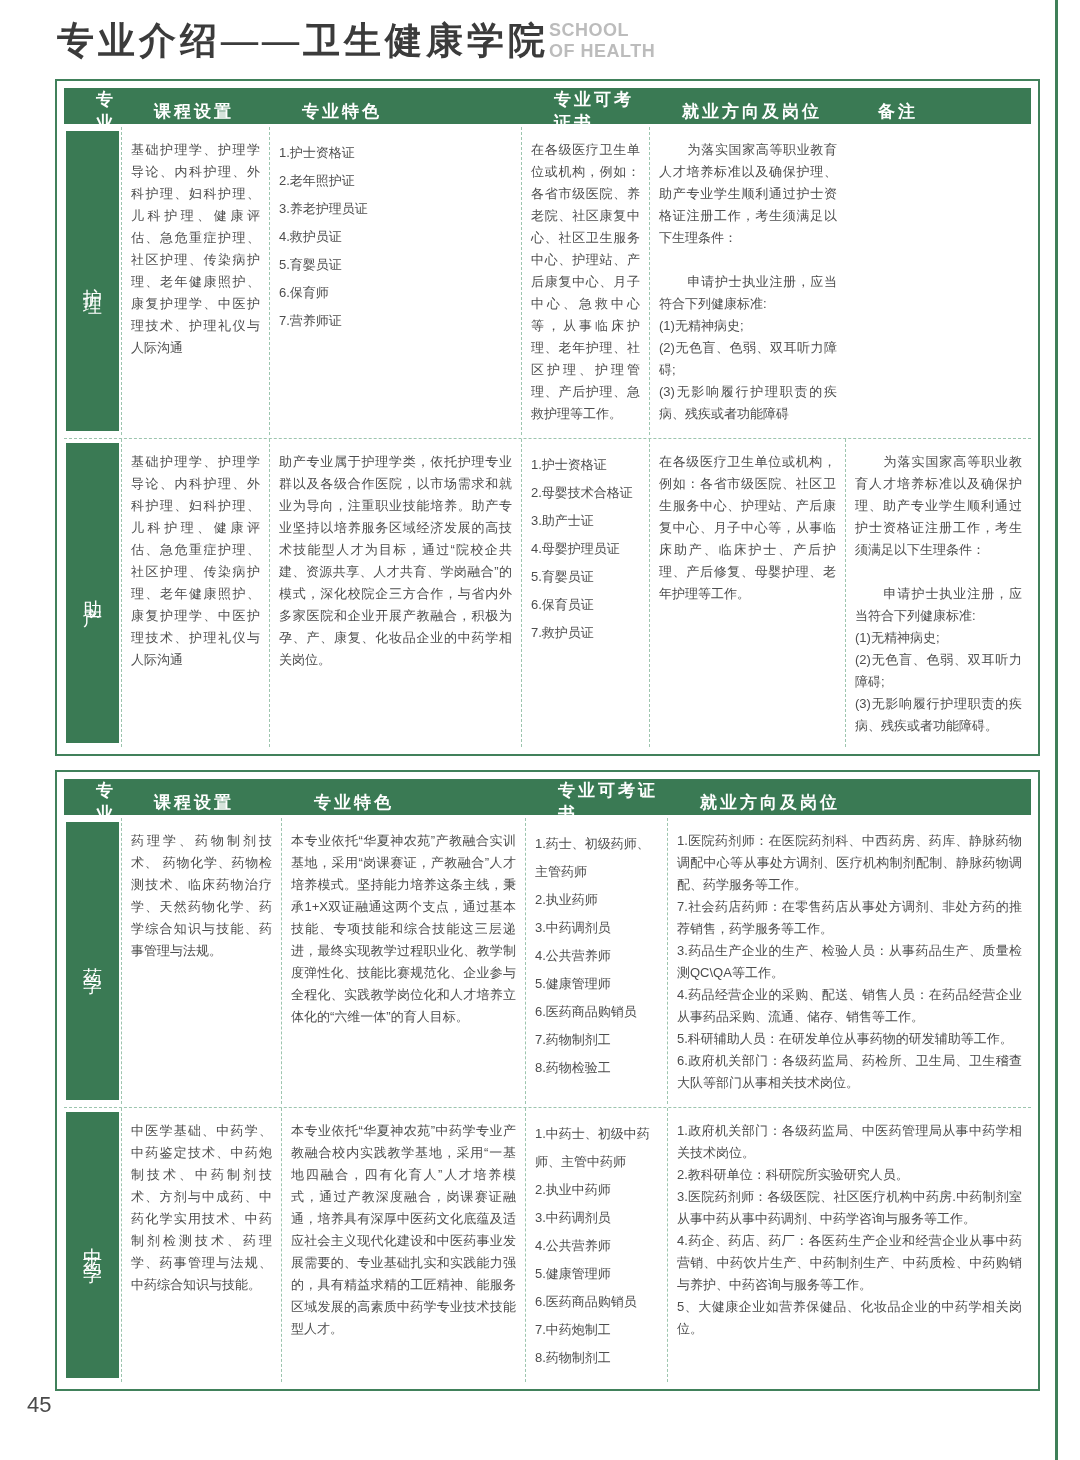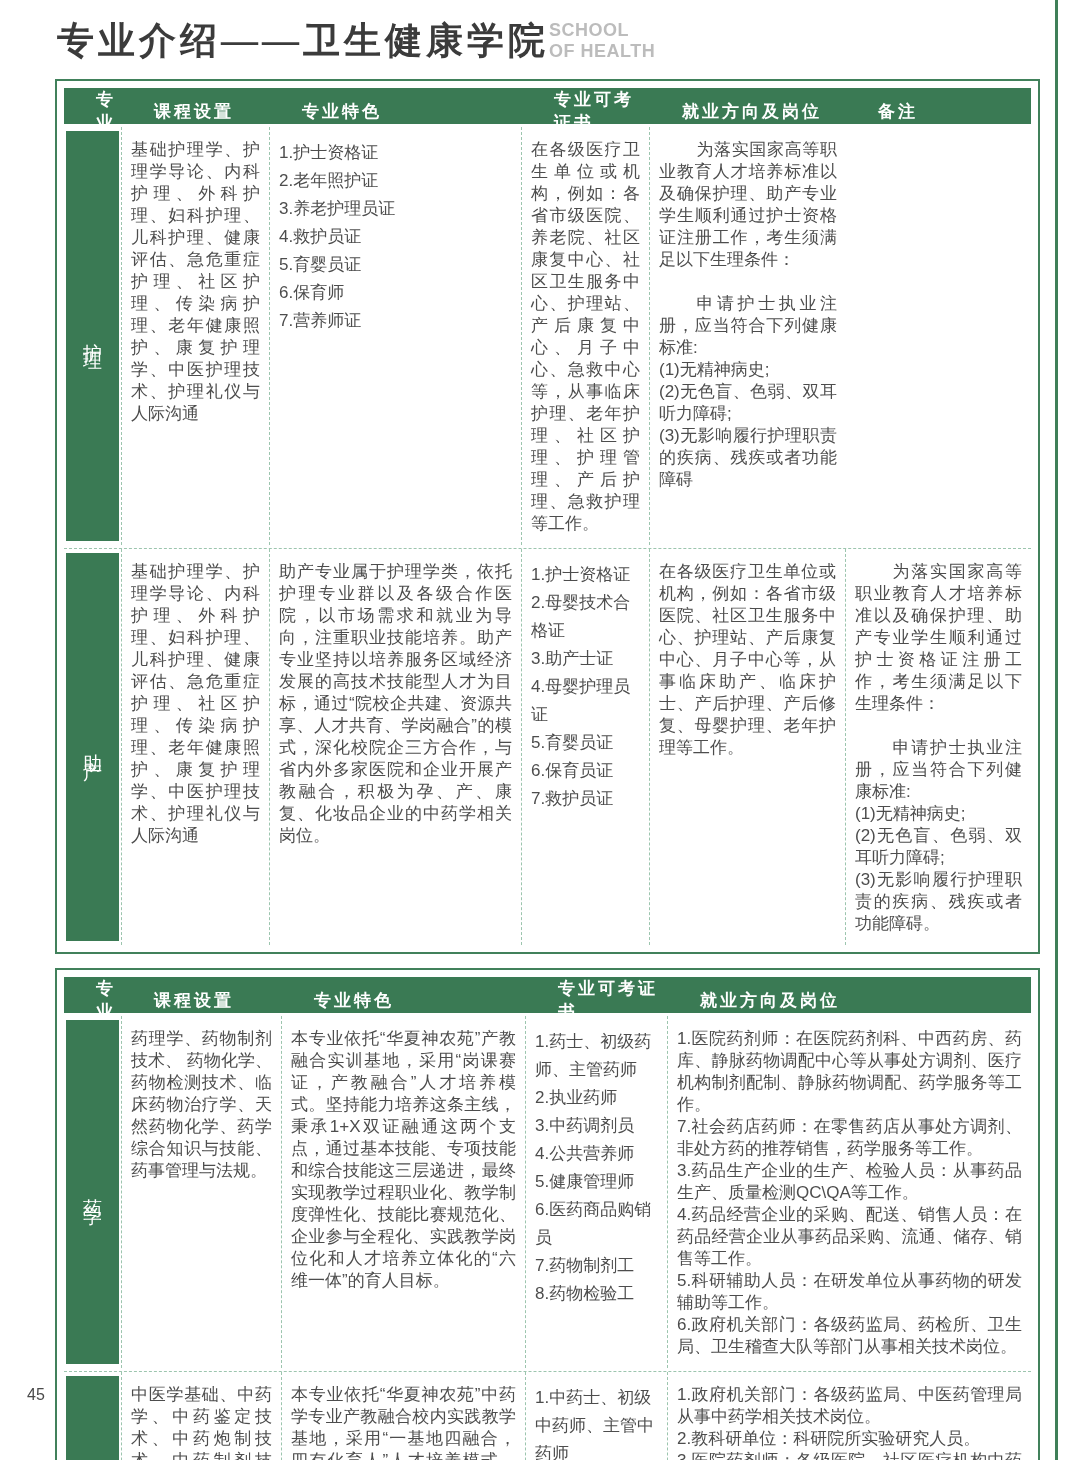--- a/index.html
+++ b/index.html
@@ -40,43 +40,43 @@
     background: #3a7a54; color: #ffffff; height: 36px; align-items: center;
   }
   .th {
     text-align: left; font-size: 17px; letter-spacing: 3px; font-weight: bold; padding-left: 32px;
   }
   .trow { margin-top: 3px; }
   .trow + .trow { border-top: 1px dashed #9cc5ae; }
   .cell {
     padding: 12px 9px 10px 9px;
     border-right: 1px dashed #9cc5ae;
-    font-size: 17px; line-height: 22px;
+    font-size: 13px; line-height: 22px;
     text-align: justify; text-justify: inter-character;
   }
   .cell:last-child { border-right: none; }
   .major-cell { padding: 4px 2px; border-right: 1px dashed #9cc5ae; display: flex; }
   .major {
     background: #3a7a54; color: #ffffff; flex: 1;
     display: flex; align-items: center; justify-content: center;
     writing-mode: vertical-rl; text-orientation: upright;
     font-size: 19px; letter-spacing: 9px;
   }
   .pre { white-space: pre-line; }
   .certs { line-height: 28px; text-align: left; }
   .indent { text-indent: 2.2em; }
   .notes p { margin-bottom: 0; }
   .notes .gap { height: 22px; }
   .r-nursing  { min-height: 304px; }
   .r-midwife  { min-height: 262px; }
   .r-pharm    { min-height: 243px; }
   .r-tcm      { min-height: 212px; }
   .page-number {
-    position: absolute; left: 27px; bottom: 56px;
-    font-size: 16px; color: #4a4a4a;
+    position: absolute; left: 27px; bottom: 42px;
+    font-size: 22px; color: #4a4a4a;
   }
 </style>
 </head>
 <body>
 
 <div class="right-rule"></div>
 
 <header class="page-header">
   <h1 class="page-title">专业介绍——卫生健康学院</h1>
   <div class="page-subtitle">

